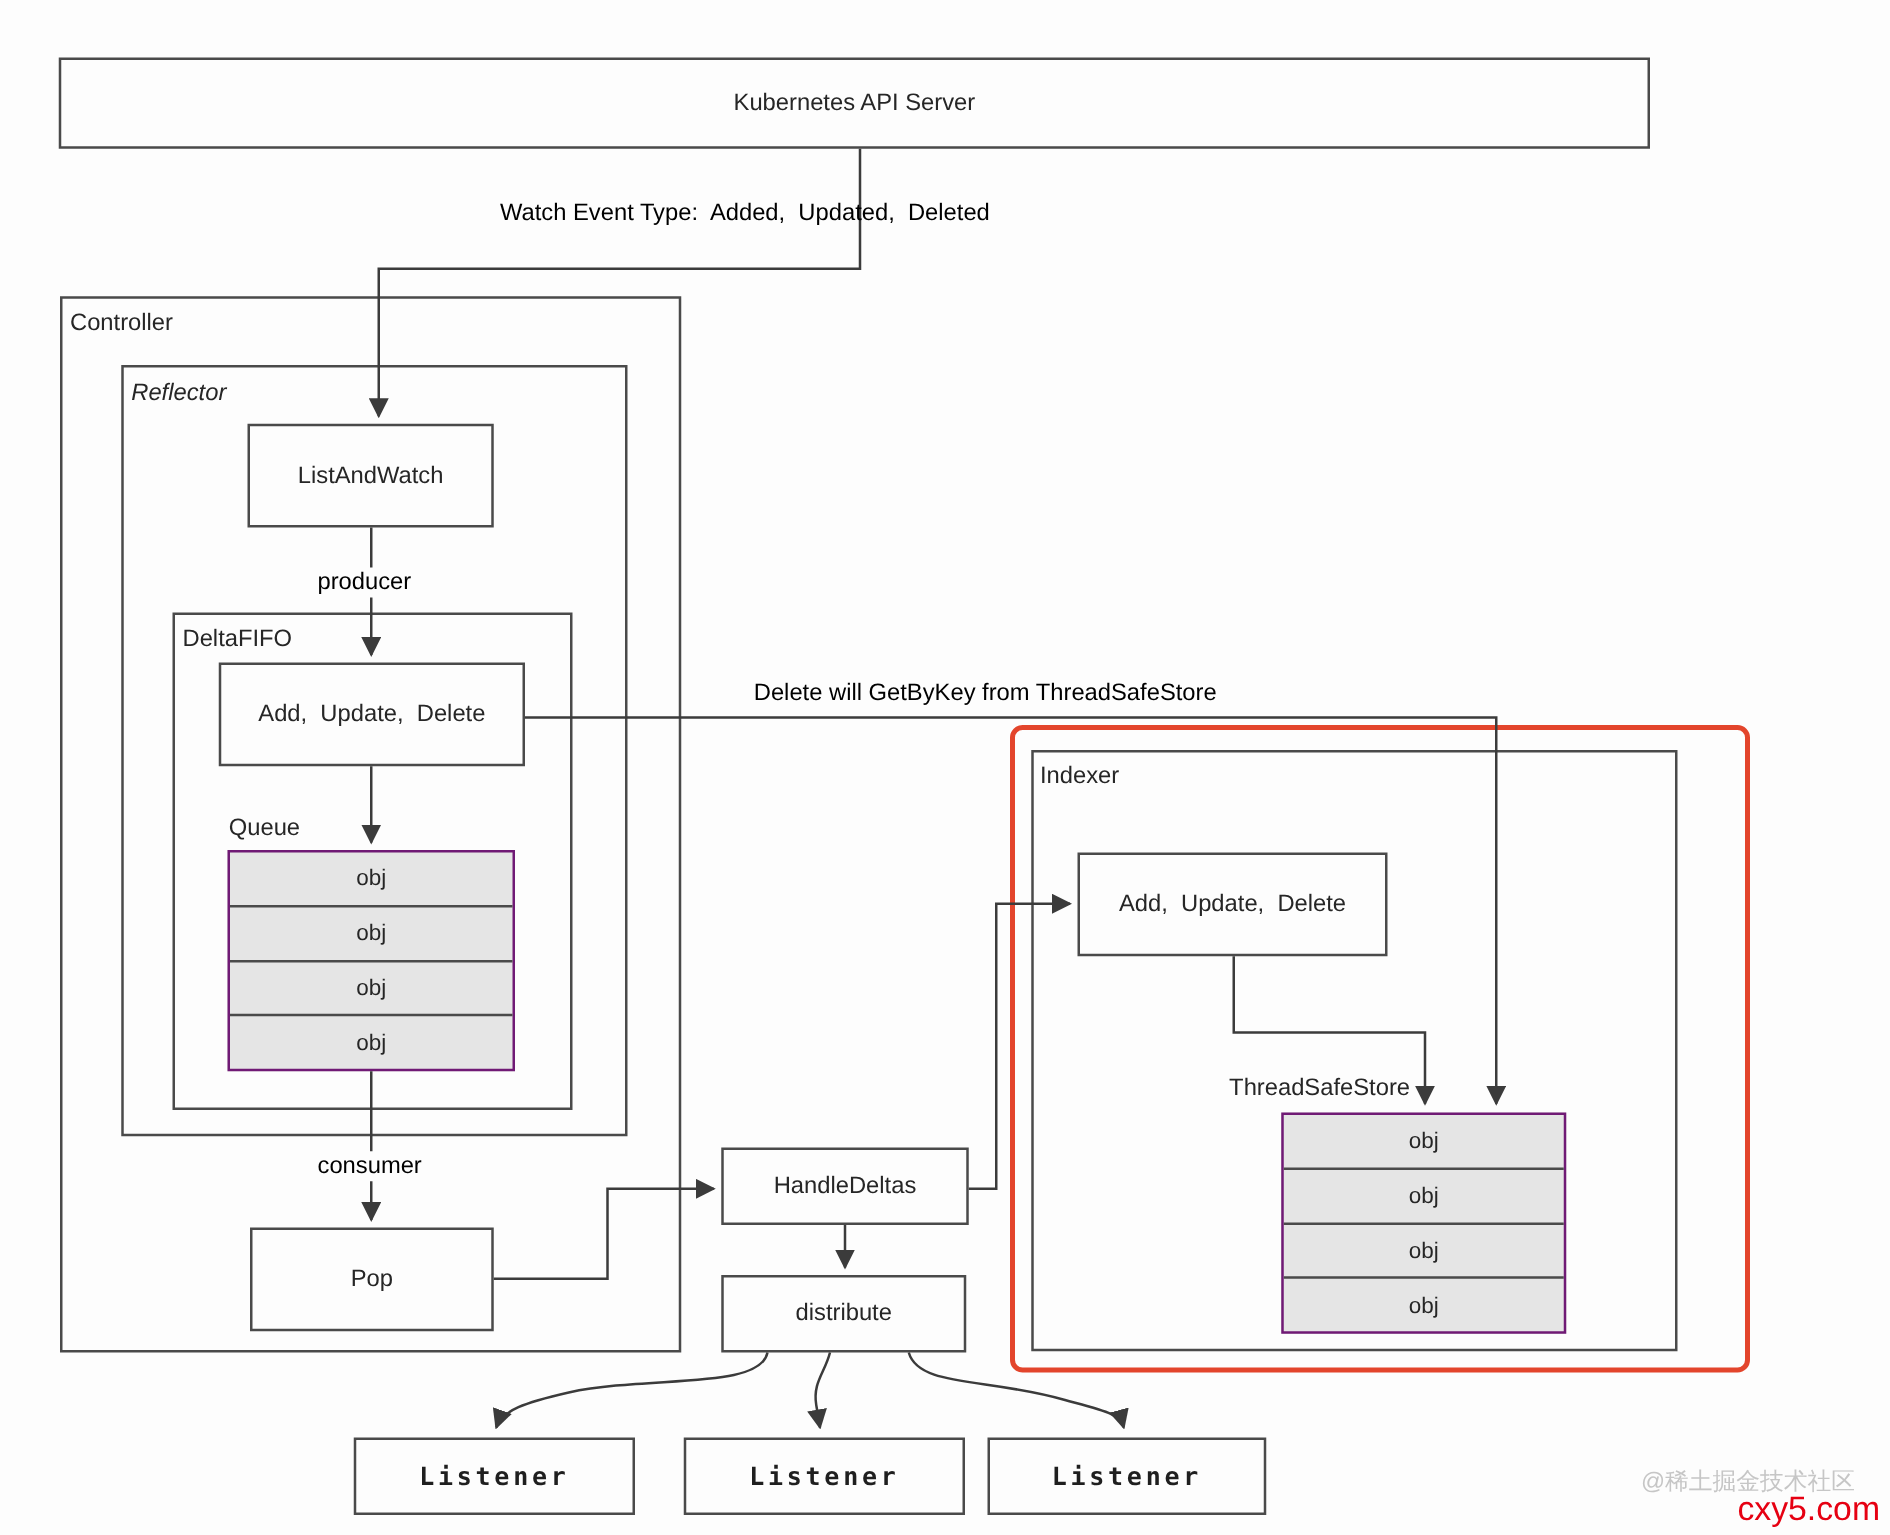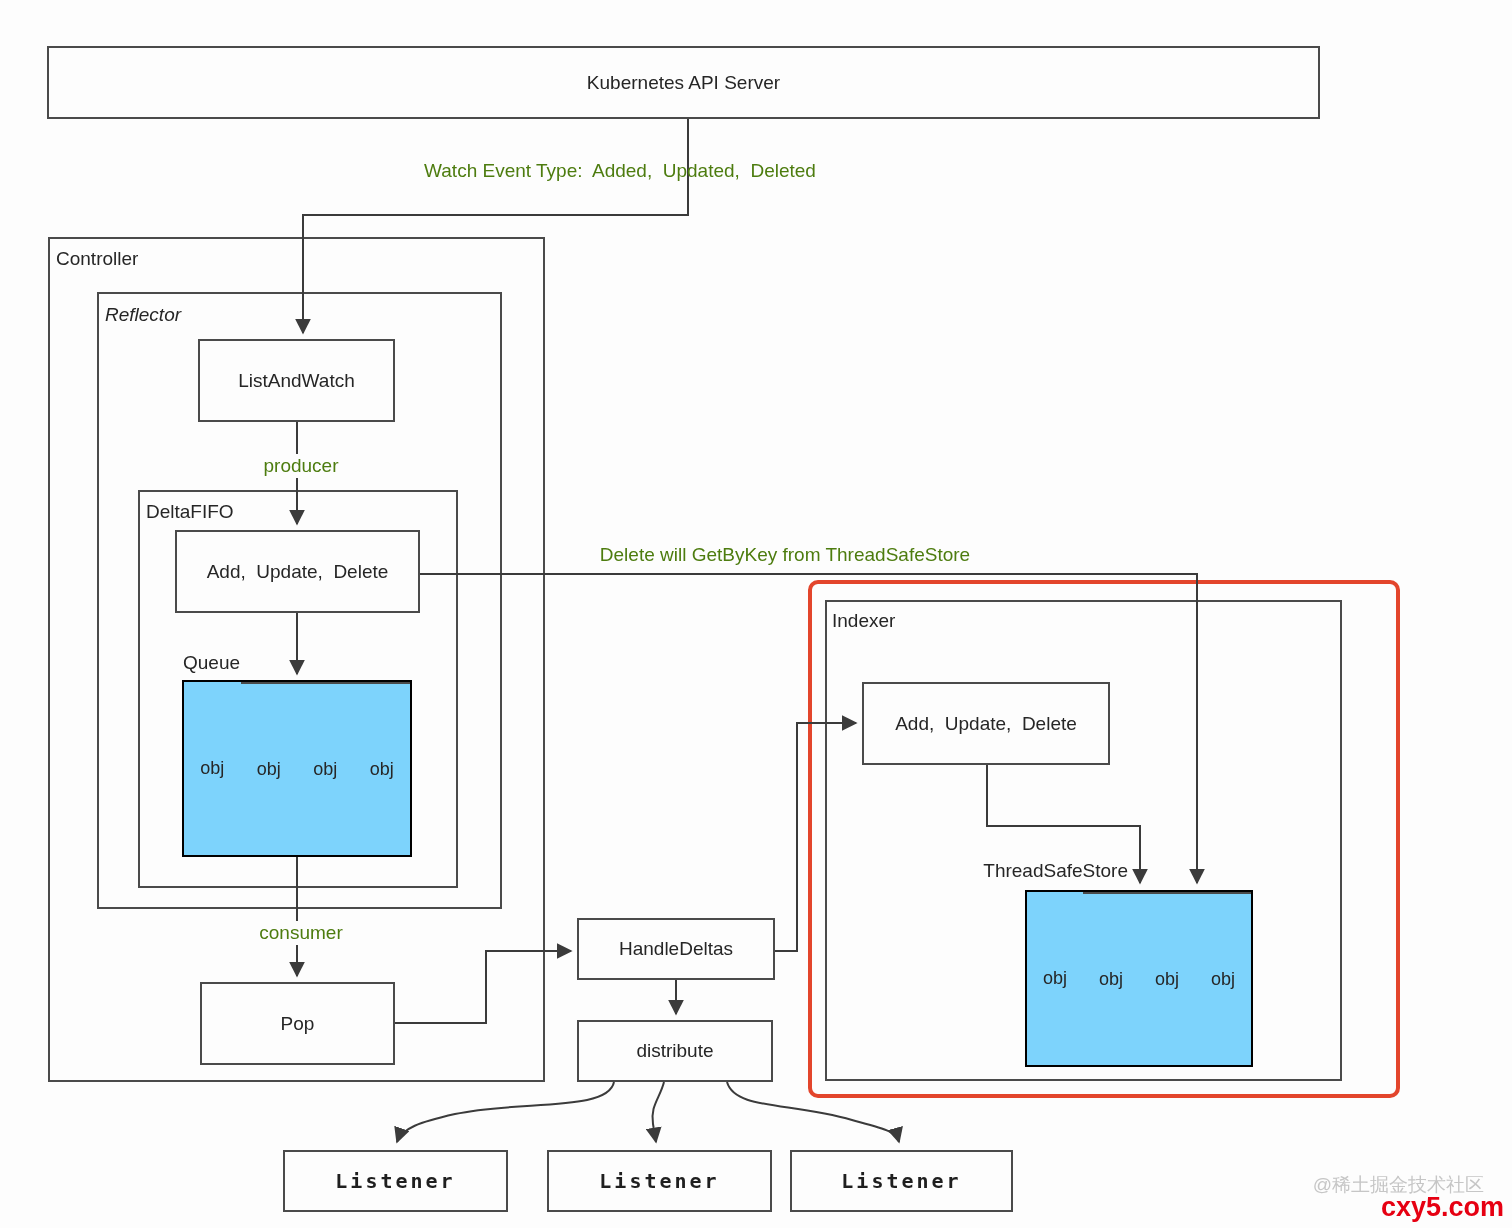--- a/index.html
+++ b/index.html
@@ -25,31 +25,31 @@
     font-size:19px;color:#262626;
     white-space:pre;
   }
   .group-label{
     position:absolute;
     font-size:19px;color:#262626;
     z-index:3;white-space:pre;
   }
   .free-label{
     position:absolute;
-    font-size:19px;color:#4d7c0f;
-    text-align:center;white-space:pre;
+    font-size:19px;color:#000000;
+    text-align:left;white-space:pre;
     z-index:6;
   }
   .masked{background:#fdfdfd;z-index:5;padding:1px 4px;}
   .stack{
     position:absolute;
-    border:2px solid #000000;
-    background:#7dd3fc;
+    border:2px solid #701a75;
+    background:#e5e5e5;
     box-sizing:border-box;
-    display:flex;flex-direction:row;
+    display:flex;flex-direction:column;
     z-index:2;
   }
   .stack .row{
     flex:1;
     display:flex;align-items:center;justify-content:center;
     font-size:18px;color:#262626;
     border-top:2px solid #4a4a4a;
   }
   .stack .row:first-child{border-top:none;}
   .red-frame{
@@ -64,21 +64,21 @@
     font-family:"DejaVu Sans Mono","Liberation Mono",monospace;
     font-weight:bold;letter-spacing:3px;font-size:20px;color:#1f1f1f;
   }
   svg.wires{position:absolute;left:0;top:0;z-index:4;pointer-events:none;}
   .wm-community{
     position:absolute;right:28px;top:1172px;
     font-size:19px;color:#c6c6c6;z-index:7;
   }
   .wm-site{
     position:absolute;right:8px;top:1192px;
-    font-size:27px;font-weight:bold;color:#e60012;z-index:7;
+    font-size:27px;font-weight:normal;color:#e60012;z-index:7;
     font-family:"Liberation Sans",sans-serif;
   }
 </style>
 </head>
 <body>
 
 <div class="stage">
 
   <div class="red-frame" style="left:808px;top:580px;width:592px;height:518px;"></div>
 
@@ -122,21 +122,21 @@
   </div>
 
   <div class="box" style="left:577px;top:1020px;width:196px;height:62px;">
     <div class="node-label">distribute</div>
   </div>
 
   <div class="box" style="left:577px;top:918px;width:198px;height:62px;">
     <div class="node-label">HandleDeltas</div>
   </div>
 
-  <div class="free-label" style="left:585px;top:544px;width:400px;">Delete will GetByKey from ThreadSafeStore</div>
+  <div class="free-label" style="left:603px;top:544px;width:400px;">Delete will GetByKey from ThreadSafeStore</div>
 
   <div class="box" style="left:825px;top:600px;width:517px;height:481px;"></div>
   <div class="group-label" style="left:832px;top:610px;">Indexer</div>
 
   <div class="box" style="left:862px;top:682px;width:248px;height:83px;">
     <div class="node-label">Add,  Update,  Delete</div>
   </div>
 
   <div class="group-label" style="left:973px;top:860px;width:155px;text-align:right;">ThreadSafeStore</div>
   <div class="stack" style="left:1025px;top:890px;width:228px;height:177px;">

